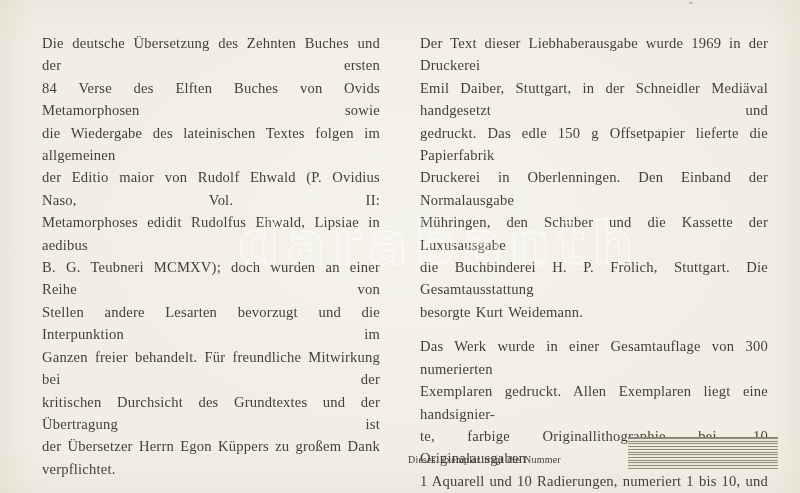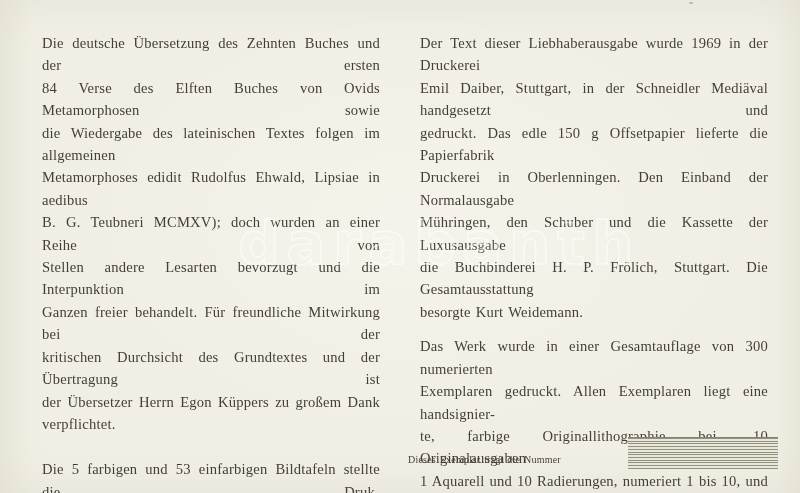--- a/index.html
+++ b/index.html
@@ -60,20 +60,21 @@
 </head>
 <body>
 
 <div class="page">
 
   <div class="column left">
       <div class="para">
         <div class="line">Die deutsche Übersetzung des Zehnten Buches und der ersten</div>
         <div class="line">84 Verse des Elften Buches von Ovids Metamorphosen sowie</div>
         <div class="line">die Wiedergabe des lateinischen Textes folgen im allgemeinen</div>
+        <div class="line">der Editio maior von Rudolf Ehwald (P. Ovidius Naso, Vol. II:</div>
         <div class="line">Metamorphoses edidit Rudolfus Ehwald, Lipsiae in aedibus</div>
         <div class="line">B. G. Teubneri MCMXV); doch wurden an einer Reihe von</div>
         <div class="line">Stellen andere Lesarten bevorzugt und die Interpunktion im</div>
         <div class="line">Ganzen freier behandelt. Für freundliche Mitwirkung bei der</div>
         <div class="line">kritischen Durchsicht des Grundtextes und der Übertragung ist</div>
         <div class="line last">der Übersetzer Herrn Egon Küppers zu großem Dank verpflichtet.</div>
       </div>
       <div class="para">
         <div class="line">Die 5 farbigen und 53 einfarbigen Bildtafeln stellte die Druk-</div>
       </div>

